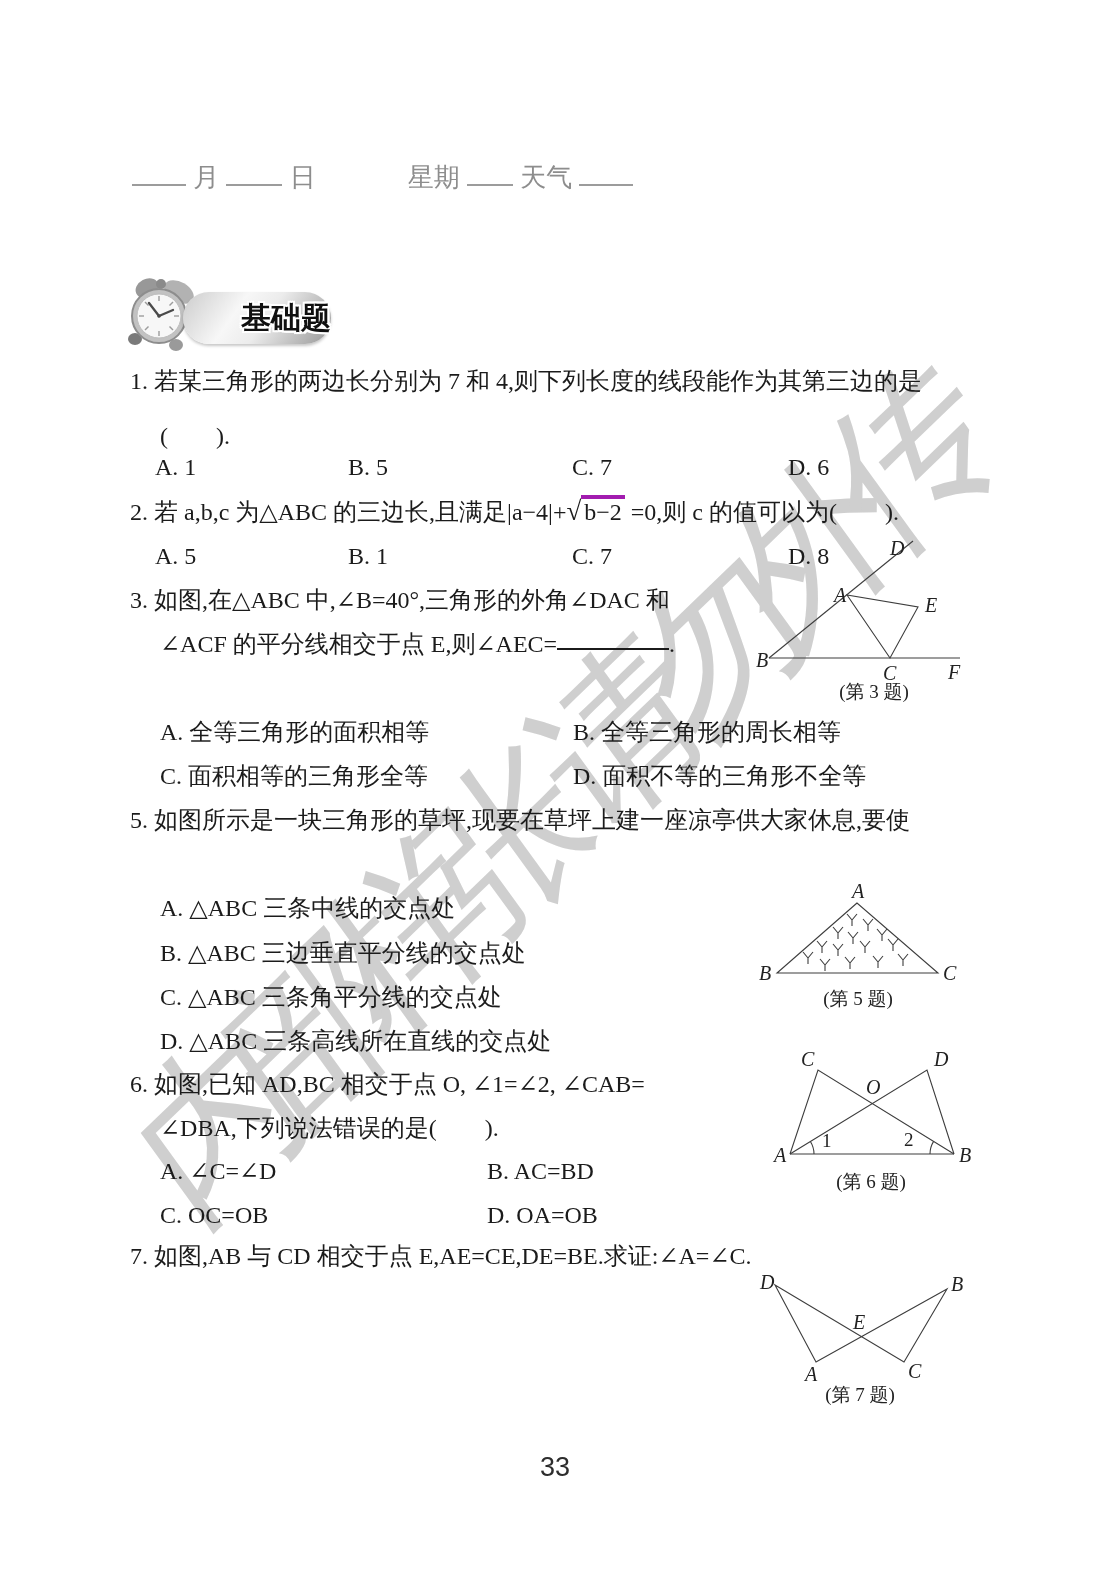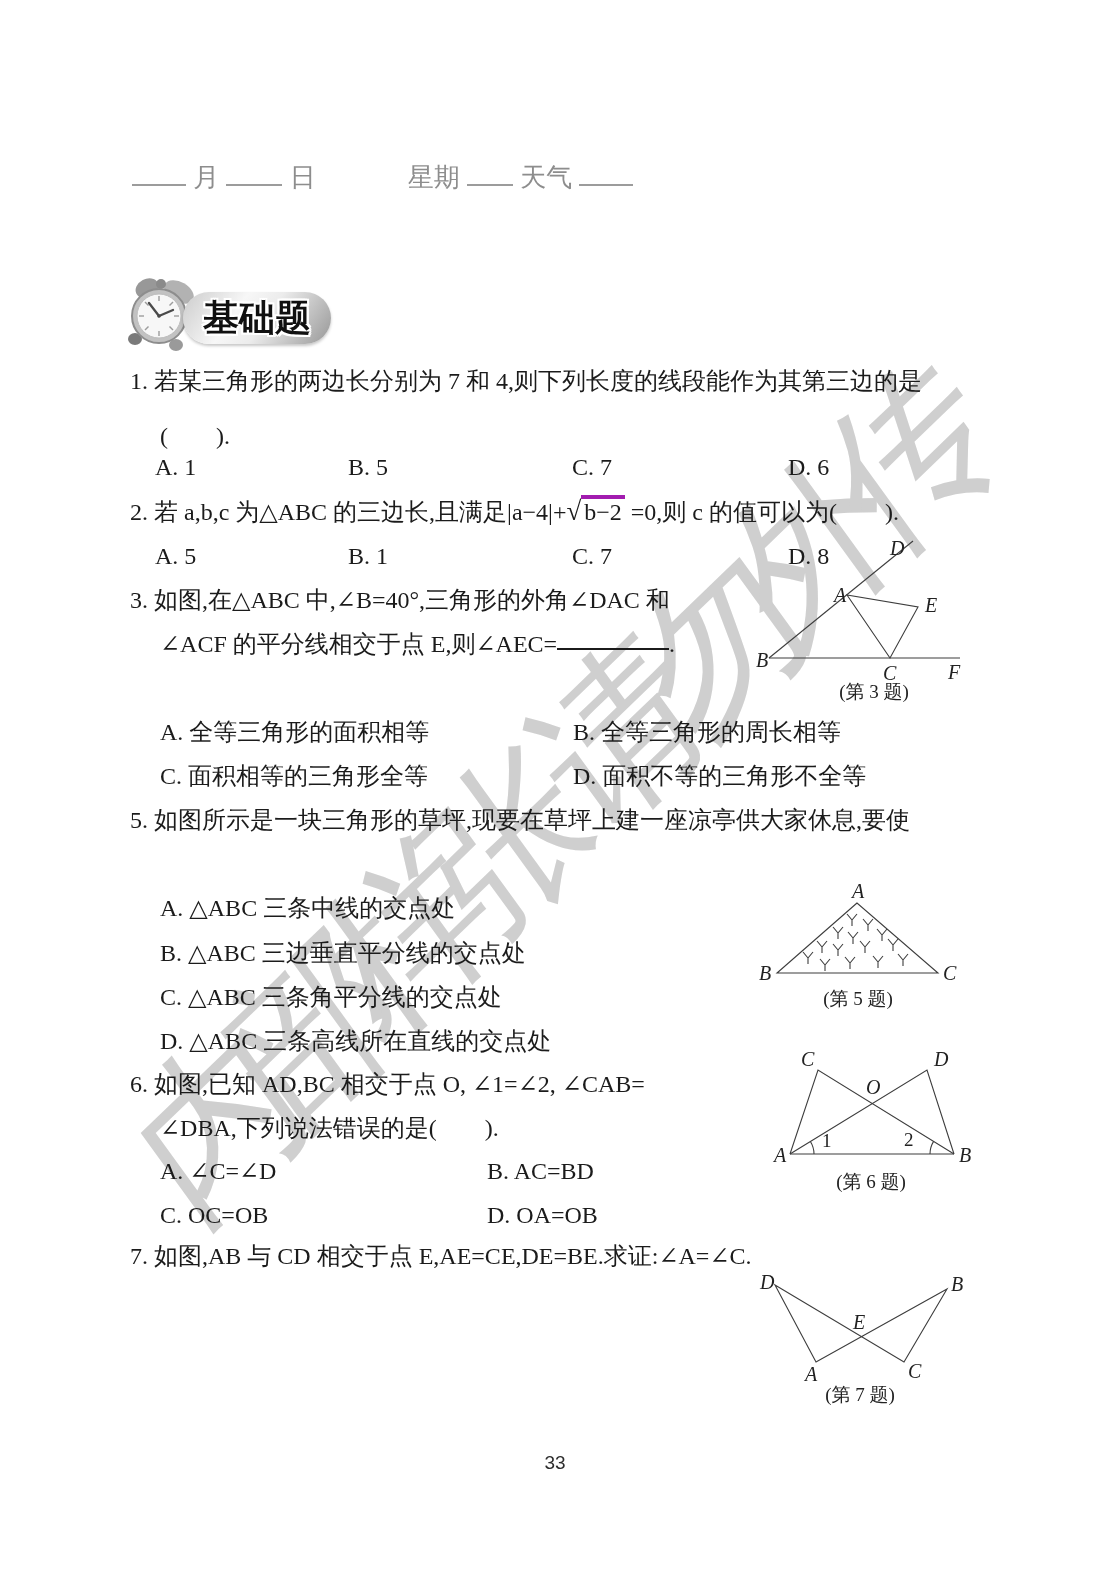--- a/index.html
+++ b/index.html
@@ -10,34 +10,34 @@
              font-size:168px;letter-spacing:-34px;word-spacing:16px;
              color:#c7c7c7;opacity:.85;font-family:"Liberation Serif",serif;}
   .layer{position:absolute;inset:0;z-index:2;}
   .hdr{position:absolute;left:132px;top:158px;font-size:26px;color:#8d8d8d;
        font-family:"Liberation Sans","DejaVu Sans",sans-serif;white-space:pre;}
   .hblank{display:inline-block;height:1em;border-bottom:2px solid #9c9c9c;vertical-align:baseline;}
   .hsp{display:inline-block;}
   .badge-pill{position:absolute;left:183px;top:292px;width:148px;height:52px;border-radius:27px;
         background:linear-gradient(125deg,#cccccc 0%,#f7f7f7 36%,#ececec 55%,#979797 100%);
         box-shadow:0 2px 3px rgba(0,0,0,.22);}
-  .badge-label{width:100%;height:52px;line-height:52px;text-align:center;
-        font-family:"Liberation Sans","DejaVu Sans",sans-serif;font-weight:bold;font-size:36px;color:#101010;
+  .badge-label{width:100%;height:52px;line-height:52px;text-align:right;
+        font-family:"Liberation Sans","DejaVu Sans",sans-serif;font-weight:bold;font-size:30px;color:#101010;
         text-shadow:-2px 0 #fff,2px 0 #fff,0 -2px #fff,0 2px #fff,-2px -2px #fff,2px 2px #fff,-2px 2px #fff,2px -2px #fff;}
   .line{position:absolute;font-size:24px;line-height:30px;white-space:pre;}
   .blank{display:inline-block;width:112px;height:4px;border-bottom:2px solid #1b1b1b;vertical-align:2px;}
   .rsign{font-size:27px;}
   .radicand{border-top:4px solid #a21caf;padding:0 3px;}
   .fig{position:absolute;}
   .flabel{font:italic 20px "Liberation Serif","DejaVu Serif",serif;fill:#222;}
   .fnum{font:19px "Liberation Serif","DejaVu Serif",serif;fill:#222;}
   .fcap{font:19px "Liberation Serif","DejaVu Serif",serif;fill:#222;text-anchor:middle;}
   .fline{stroke:#3d3d3d;stroke-width:1.1;fill:none;}
   .footer{position:absolute;left:0;top:1452px;width:100%;text-align:center;
-          font-family:"Liberation Sans","DejaVu Sans",sans-serif;font-size:19px;color:#2d2d2d;}
+          font-family:"Liberation Sans","DejaVu Sans",sans-serif;font-size:27px;color:#2d2d2d;}
 </style>
 </head>
 <body>
 
 <div class="page">
 
   <div class="watermark">内部样张 请勿外传</div>
 
   <div class="layer">
 

